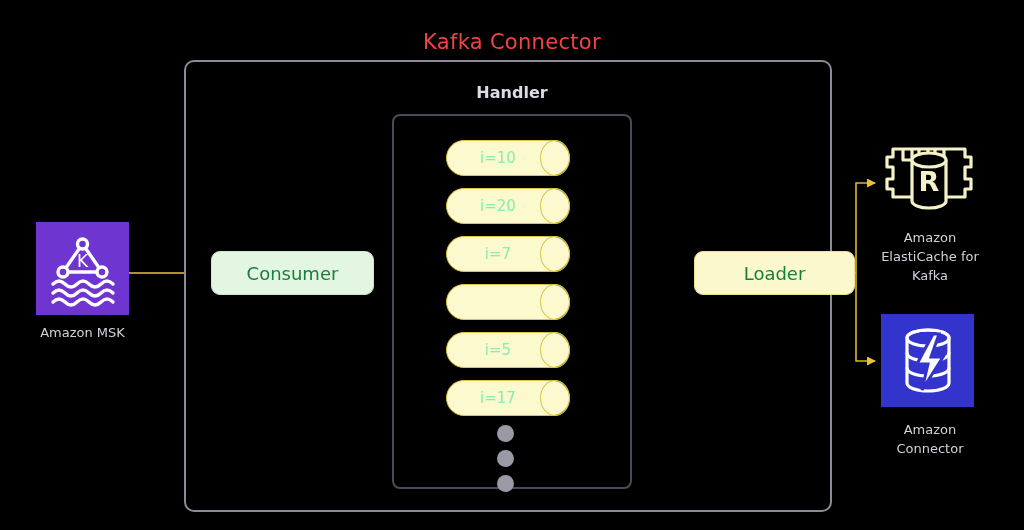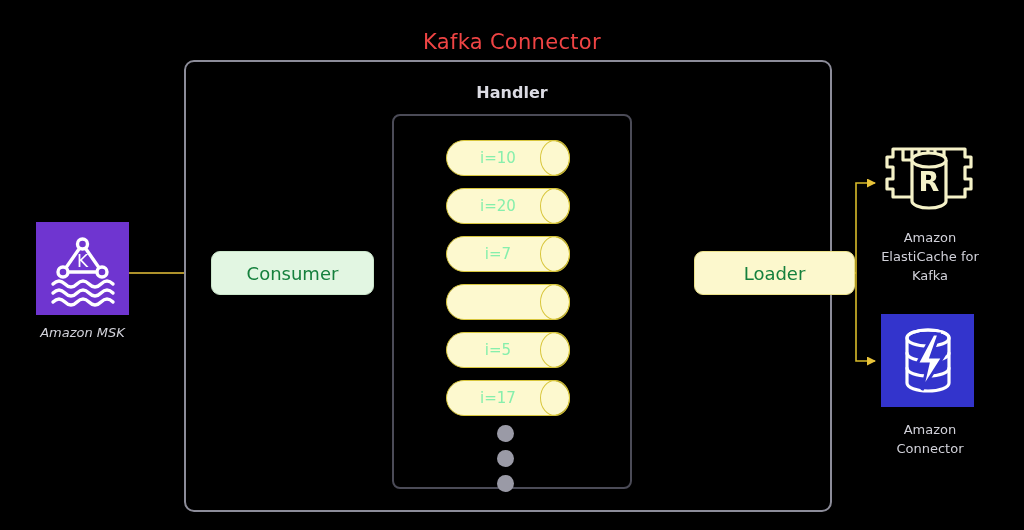--- a/index.html
+++ b/index.html
@@ -245,21 +245,21 @@
         <path d="M17,80 q6,-6 12,0 q6,6 12,0 q6,-6 12,0 q6,6 12,0 q6,-6 12,0"></path>
       </g>
       <g fill="#6f35d0" stroke="#ffffff" stroke-width="3.4">
         <circle cx="46.5" cy="22" r="5"></circle>
         <circle cx="27" cy="50" r="5"></circle>
         <circle cx="66" cy="50" r="5"></circle>
       </g>
       <text x="46.5" y="45" fill="#ffffff" font-size="17" font-family="DejaVu Sans, sans-serif" text-anchor="middle">K</text>
     </svg>
   </div>
-  <div class="abs svc-label" style="left:5px;top:323px;width:155px;font-style:italic;">Amazon MSK</div>
+  <div class="abs svc-label" style="left:5px;top:323px;width:155px;">Amazon MSK</div>
 
   <div class="abs ec-icon">
     <svg width="96" height="96" viewBox="0 0 96 96">
       <g stroke="#f5f2c8" fill="none" stroke-width="3.2" stroke-linejoin="round">
 
         <path d="M12,22 L84,22 L84,30 L90,30 L90,40 L84,40 L84,52 L90,52 L90,62 L84,62 L84,70 L12,70
                  L12,62 L6,62 L6,52 L12,52 L12,40 L6,40 L6,30 L12,30 Z"></path>
 
         <path d="M22,22 L22,33 L31,33 L31,22"></path>
         <path d="M38,22 L38,33 L47,33 L47,22"></path>

